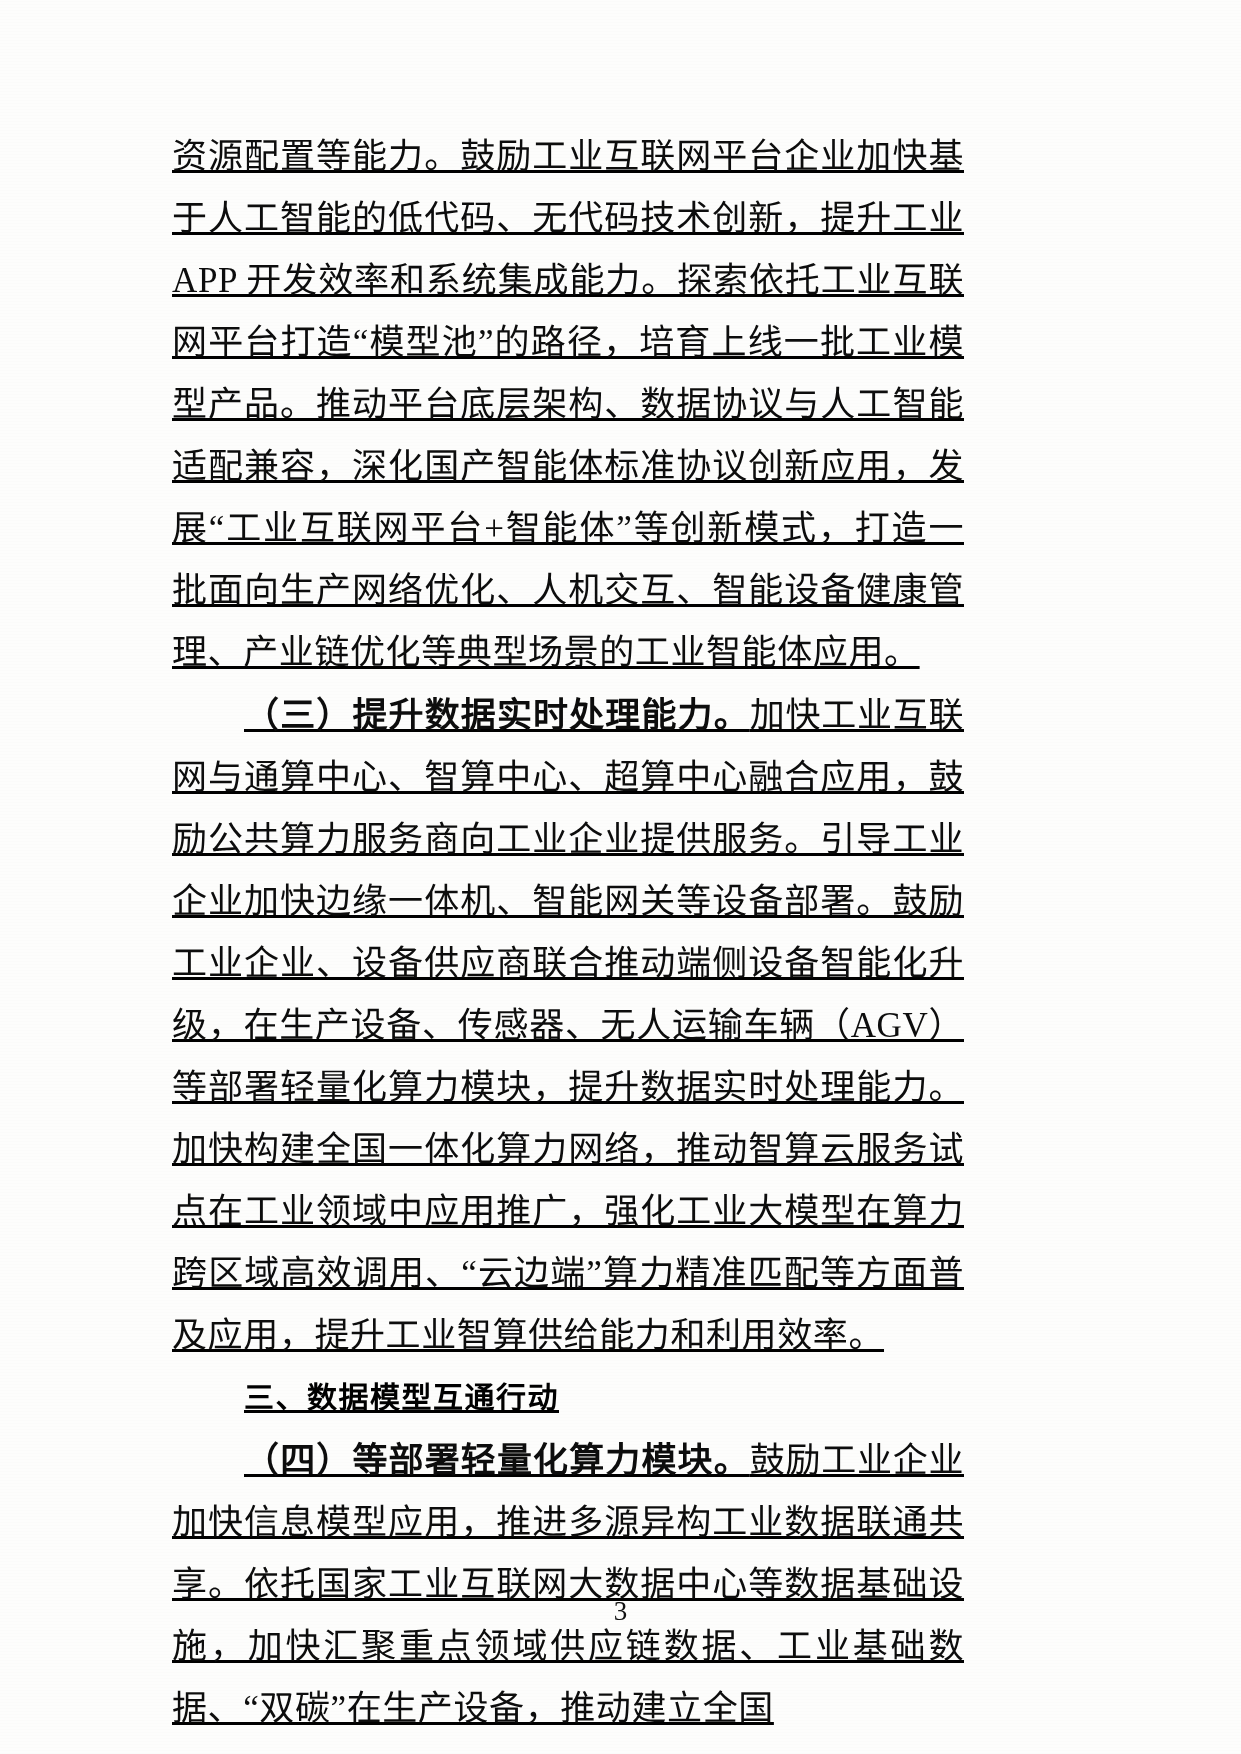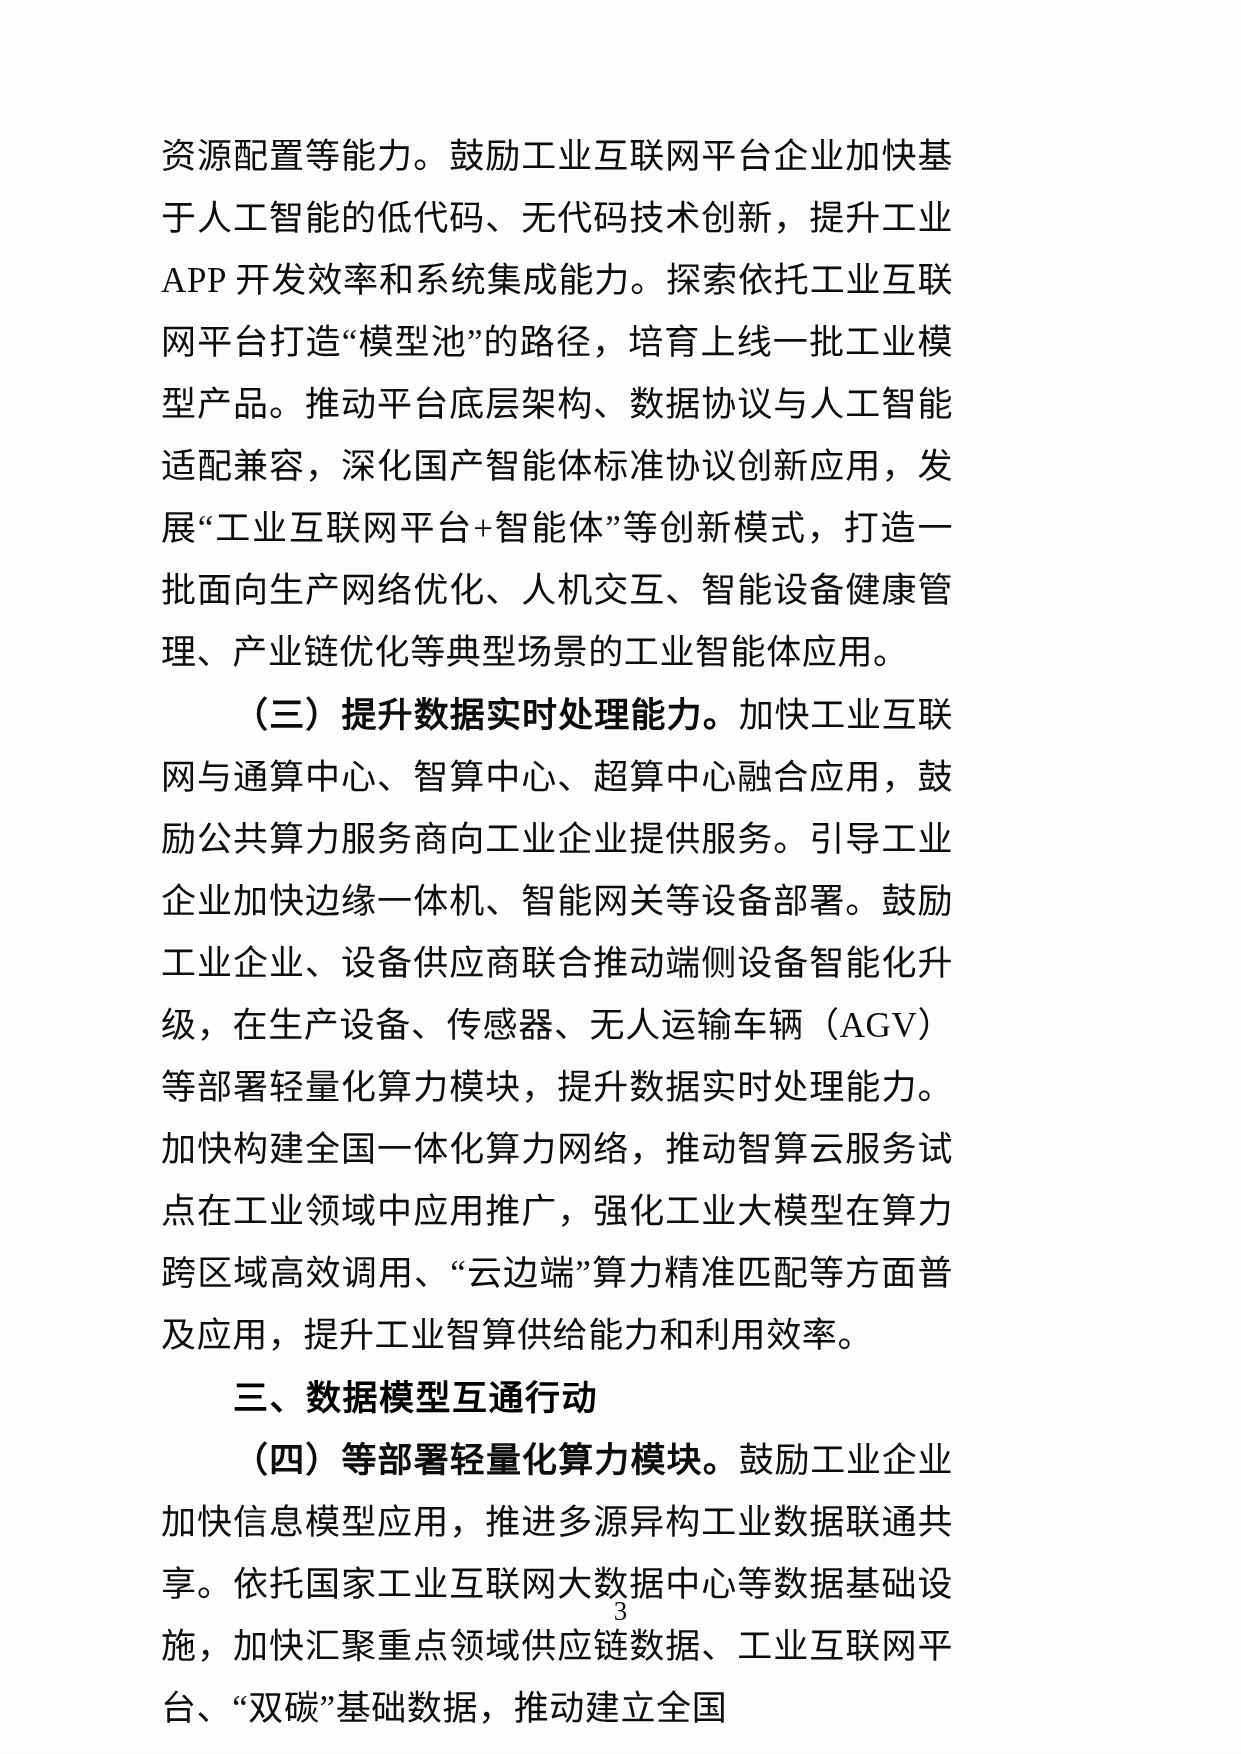--- a/index.html
+++ b/index.html
@@ -21,24 +21,25 @@
   }
   
   .page-surface {
     position: absolute;
     inset: 0;
     background: #fdfdfc;
     z-index: 0;
   }
   .content {
     position: absolute;
-    left: 161px;
+    left: 172px;
     top: 126px;
     width: 792px;
     z-index: 2;
+    text-decoration: underline;
   }
   .para {
     margin: 0;
     color: #0d0d0d;
     font-size: 35px;
     line-height: 62px;
     text-align: justify;
     text-justify: inter-ideograph;
     letter-spacing: 0.6px;
     font-family: "Liberation Serif", "DejaVu Serif", serif;
@@ -51,21 +52,21 @@
     margin-top: 0;
   }
   .lead {
     font-weight: 700;
     letter-spacing: 1px;
     font-family: "DejaVu Sans", "Liberation Sans", sans-serif;
   }
   .heading {
     margin: 0;
     color: #000000;
-    font-size: 35px;
+    font-size: 30px;
     line-height: 62px;
     font-weight: 700;
     letter-spacing: 1.5px;
     text-indent: 72px;
     font-family: "DejaVu Sans", "Liberation Sans", sans-serif;
   }
   .page-number {
     position: absolute;
     left: 0;
     right: 0;
@@ -94,20 +95,20 @@
   <div class="page-surface"></div>
 
   <div class="content">
 
     <p class="para">资源配置等能力。鼓励工业互联网平台企业加快基于人工智能的低代码、无代码技术创新，提升工业 APP 开发效率和系统集成能力。探索依托工业互联网平台打造“模型池”的路径，培育上线一批工业模型产品。推动平台底层架构、数据协议与人工智能适配兼容，深化国产智能体标准协议创新应用，发展“工业互联网平台+智能体”等创新模式，打造一批面向生产网络优化、人机交互、智能设备健康管理、产业链优化等典型场景的工业智能体应用。</p>
 
     <p class="para indent"><span class="lead">（三）提升数据实时处理能力。</span><span>加快工业互联网与通算中心、智算中心、超算中心融合应用，鼓励公共算力服务商向工业企业提供服务。引导工业企业加快边缘一体机、智能网关等设备部署。鼓励工业企业、设备供应商联合推动端侧设备智能化升级，在生产设备、传感器、无人运输车辆（AGV）等部署轻量化算力模块，提升数据实时处理能力。加快构建全国一体化算力网络，推动智算云服务试点在工业领域中应用推广，强化工业大模型在算力跨区域高效调用、“云边端”算力精准匹配等方面普及应用，提升工业智算供给能力和利用效率。</span></p>
 
     <h2 class="heading">三、数据模型互通行动</h2>
 
-    <p class="para indent"><span class="lead">（四）等部署轻量化算力模块。</span><span>鼓励工业企业加快信息模型应用，推进多源异构工业数据联通共享。依托国家工业互联网大数据中心等数据基础设施，加快汇聚重点领域供应链数据、工业互联网平台、“双碳”基础数据，推动建立全国</span></p>
+    <p class="para indent"><span class="lead">（四）等部署轻量化算力模块。</span><span>鼓励工业企业加快信息模型应用，推进多源异构工业数据联通共享。依托国家工业互联网大数据中心等数据基础设施，加快汇聚重点领域供应链数据、工业基础数据、“双碳”在生产设备，推动建立全国</span></p>
 
   </div>
 
   <div class="page-number">3</div>
 
   <div class="grain"></div>
 </div>
 
 </body></html>

